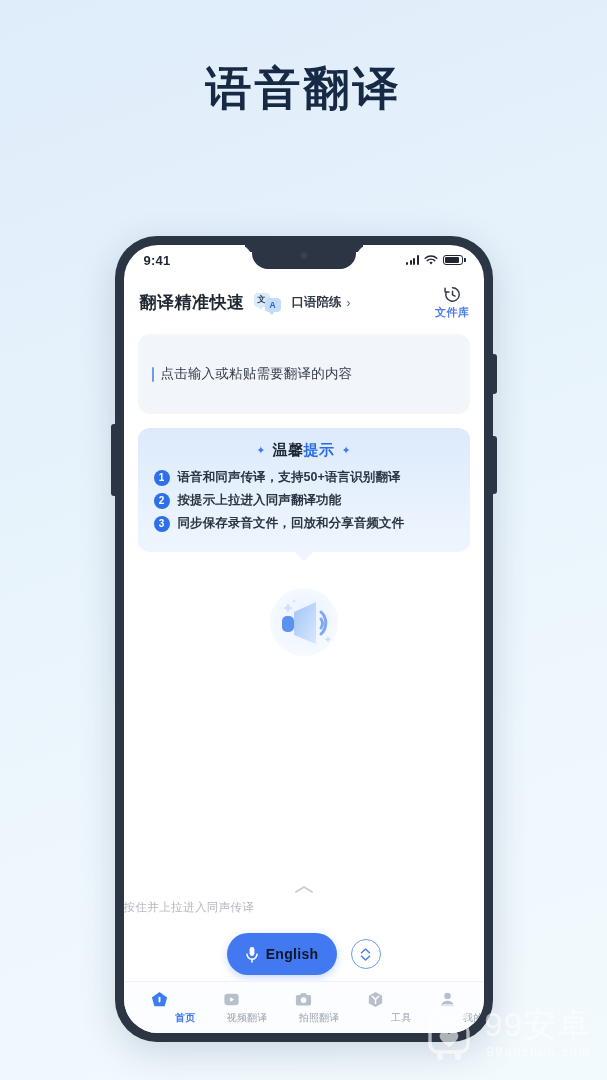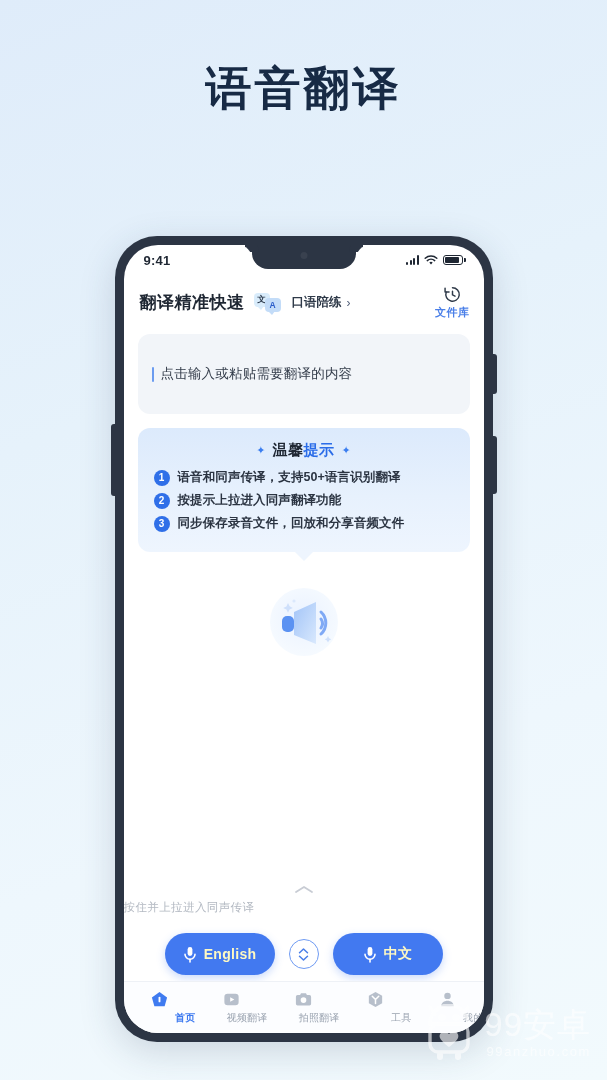--- a/index.html
+++ b/index.html
@@ -139,21 +139,21 @@
   .pull-text { font-size: 11.5px; color:#b3b9c2; letter-spacing:.4px;}
 
   
   .mic-row {
     position:absolute; left:0; right:0; bottom: 58px;
     display:flex; align-items:center; justify-content:center; gap: 14px;
   }
   .mic-btn {
     width: 110px; height: 42px; border-radius: 21px; background: #4279f0;
     display:flex; align-items:center; justify-content:center; gap: 7px;
-    color:#fef9c3; font-size: 14px; font-weight: 600; letter-spacing:.3px;
+    color:#0f172a; font-size: 14px; font-weight: 600; letter-spacing:.3px;
     box-shadow: 0 3px 9px rgba(66,121,240,.28);
   }
   .swap-btn {
     width: 30px; height: 30px; border-radius: 50%;
     border: 1.4px solid #6f9bf3; display:flex; align-items:center; justify-content:center;
     background:#fff;
   }
 
   
   .bottom-nav {
@@ -303,28 +303,20 @@
         <span>English</span>
       </div>
 
       <div class="swap-btn">
         <svg width="13" height="15" viewBox="0 0 13 15">
           <path d="M2.5 5.8 L6.5 2 L10.5 5.8" stroke="#4a7fe8" stroke-width="1.5" fill="none" stroke-linecap="round" stroke-linejoin="round"></path>
           <path d="M2.5 9.2 L6.5 13 L10.5 9.2" stroke="#4a7fe8" stroke-width="1.5" fill="none" stroke-linecap="round" stroke-linejoin="round"></path>
         </svg>
       </div>
 
-      <div class="mic-btn">
-        <svg width="14" height="17" viewBox="0 0 14 17">
-          <rect x="4.6" y="1" width="4.8" height="9" rx="2.4" fill="#fff"></rect>
-          <path d="M2 8.2a5 5 0 0 0 10 0" stroke="#fff" stroke-width="1.6" fill="none" stroke-linecap="round"></path>
-          <path d="M7 13.2V16" stroke="#fff" stroke-width="1.6" stroke-linecap="round"></path>
-        </svg>
-        <span>中文</span>
-      </div>
     </div>
 
     <div class="bottom-nav">
       <div class="nav-item active">
         <svg class="nav-ico" width="19" height="19" viewBox="0 0 20 20">
           <path d="M10 2.2 L18 8 L15.4 17 H4.6 L2 8 Z" fill="#3f7bf0"></path>
           <rect x="9" y="7" width="2" height="6" rx="1" fill="#fff"></rect>
         </svg>
         <div class="nav-label">首页</div>
       </div>

